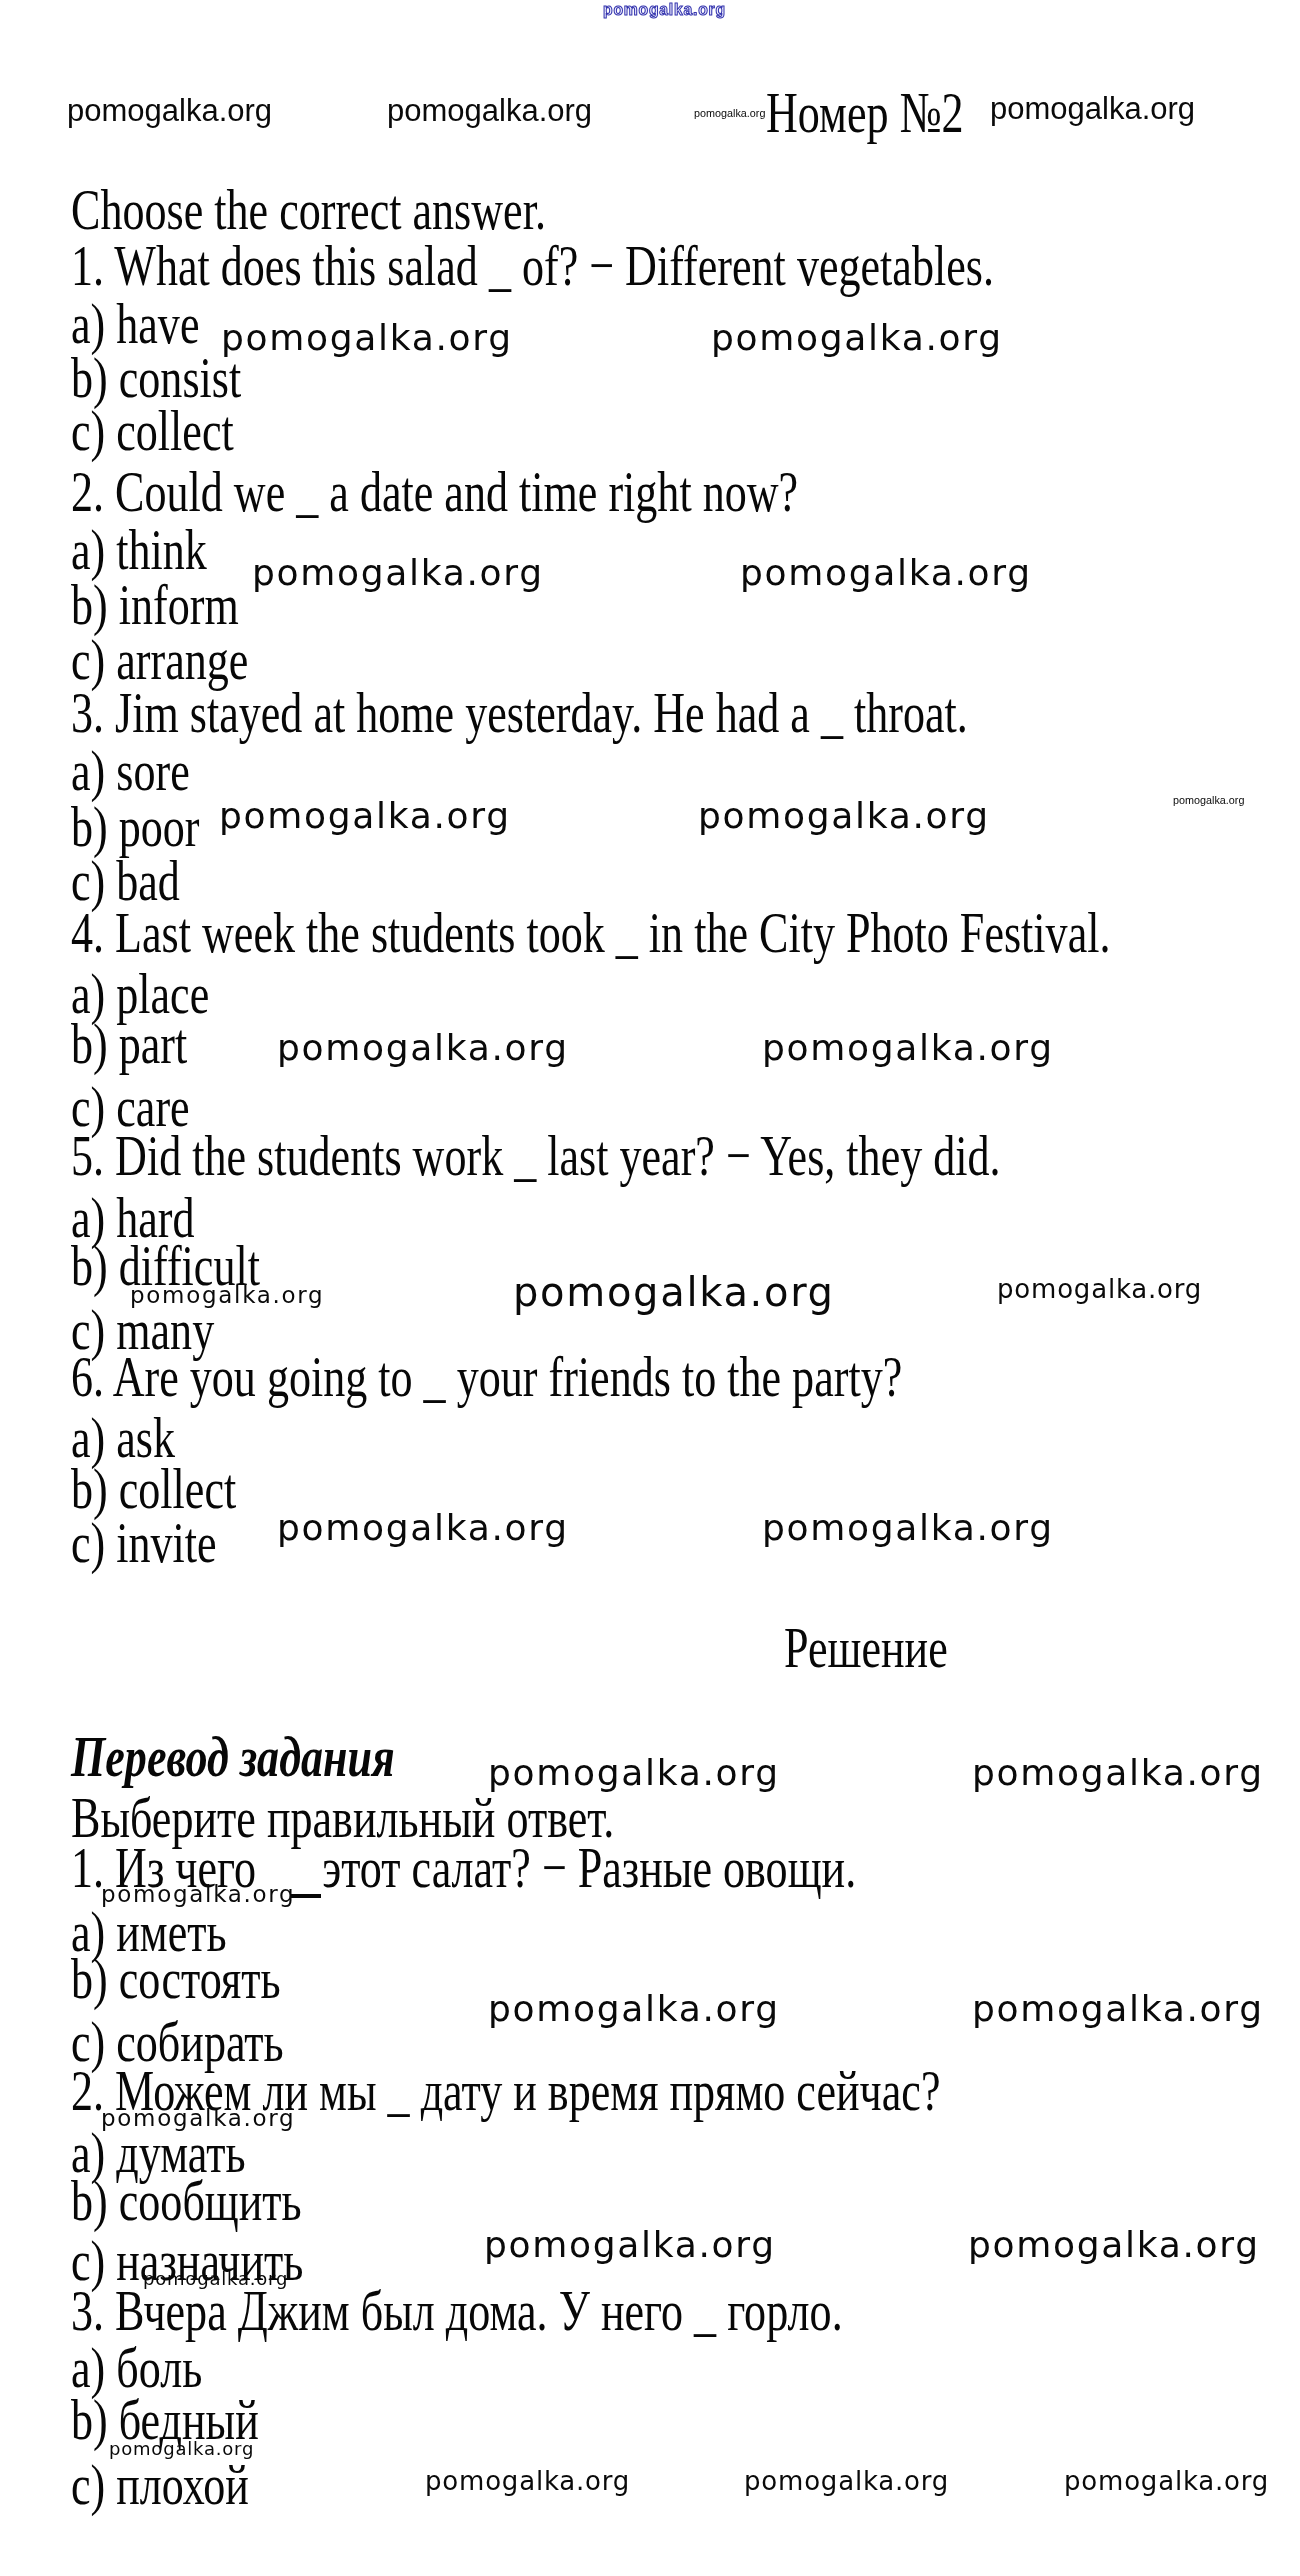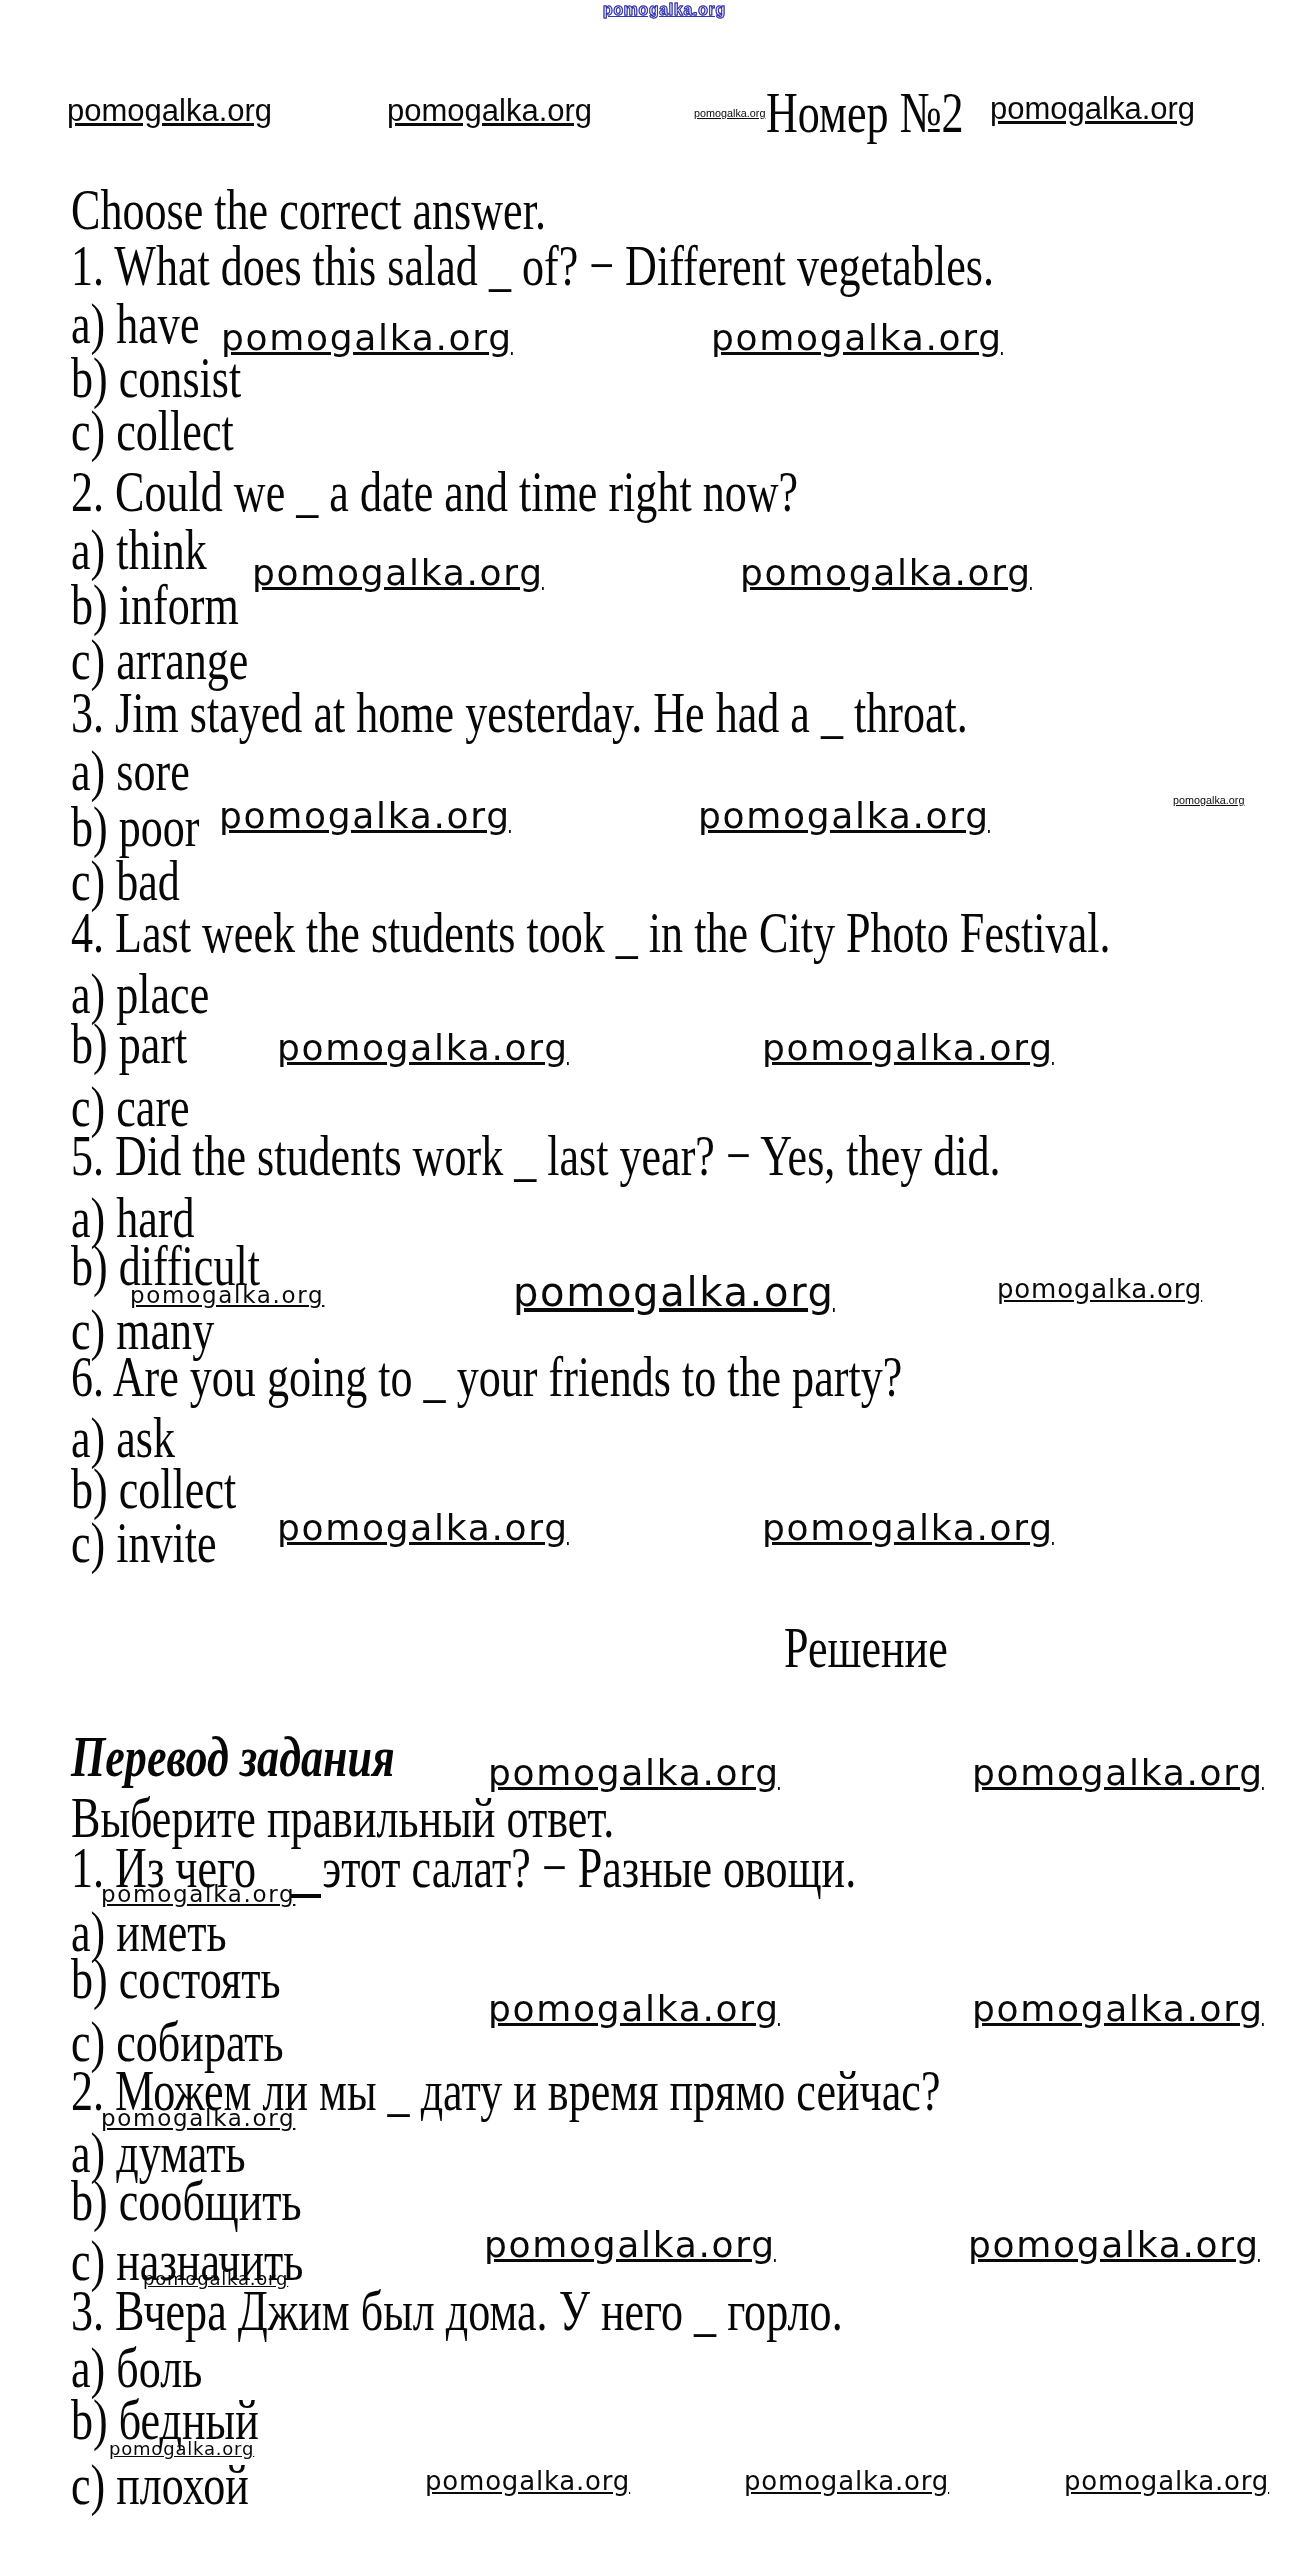--- a/index.html
+++ b/index.html
@@ -22,21 +22,20 @@
     color:#070707;
   }
   .bold-italic{font-weight:bold;font-style:italic;}
   
   .wm{
     position:absolute;
     white-space:pre;
     font-family:"DejaVu Sans","Liberation Sans",sans-serif;
     color:#0a0a0a;
     line-height:1;
-    text-decoration:underline;
   }
   .w48{font-size:40px;letter-spacing:1.7px;}
   .w44{font-size:36px;letter-spacing:1.7px;}
   .w36{font-family:"Liberation Sans","DejaVu Sans",sans-serif;font-size:31px;}
   .w31{font-size:26px;letter-spacing:0.8px;}
   .w28{font-size:23px;letter-spacing:1.7px;}
   .w22{font-size:18px;letter-spacing:0.8px;}
   .w12{font-family:"Liberation Sans","DejaVu Sans",sans-serif;font-size:10.8px;}
   .wm-blue{
     font-family:"Liberation Sans","DejaVu Sans",sans-serif;

